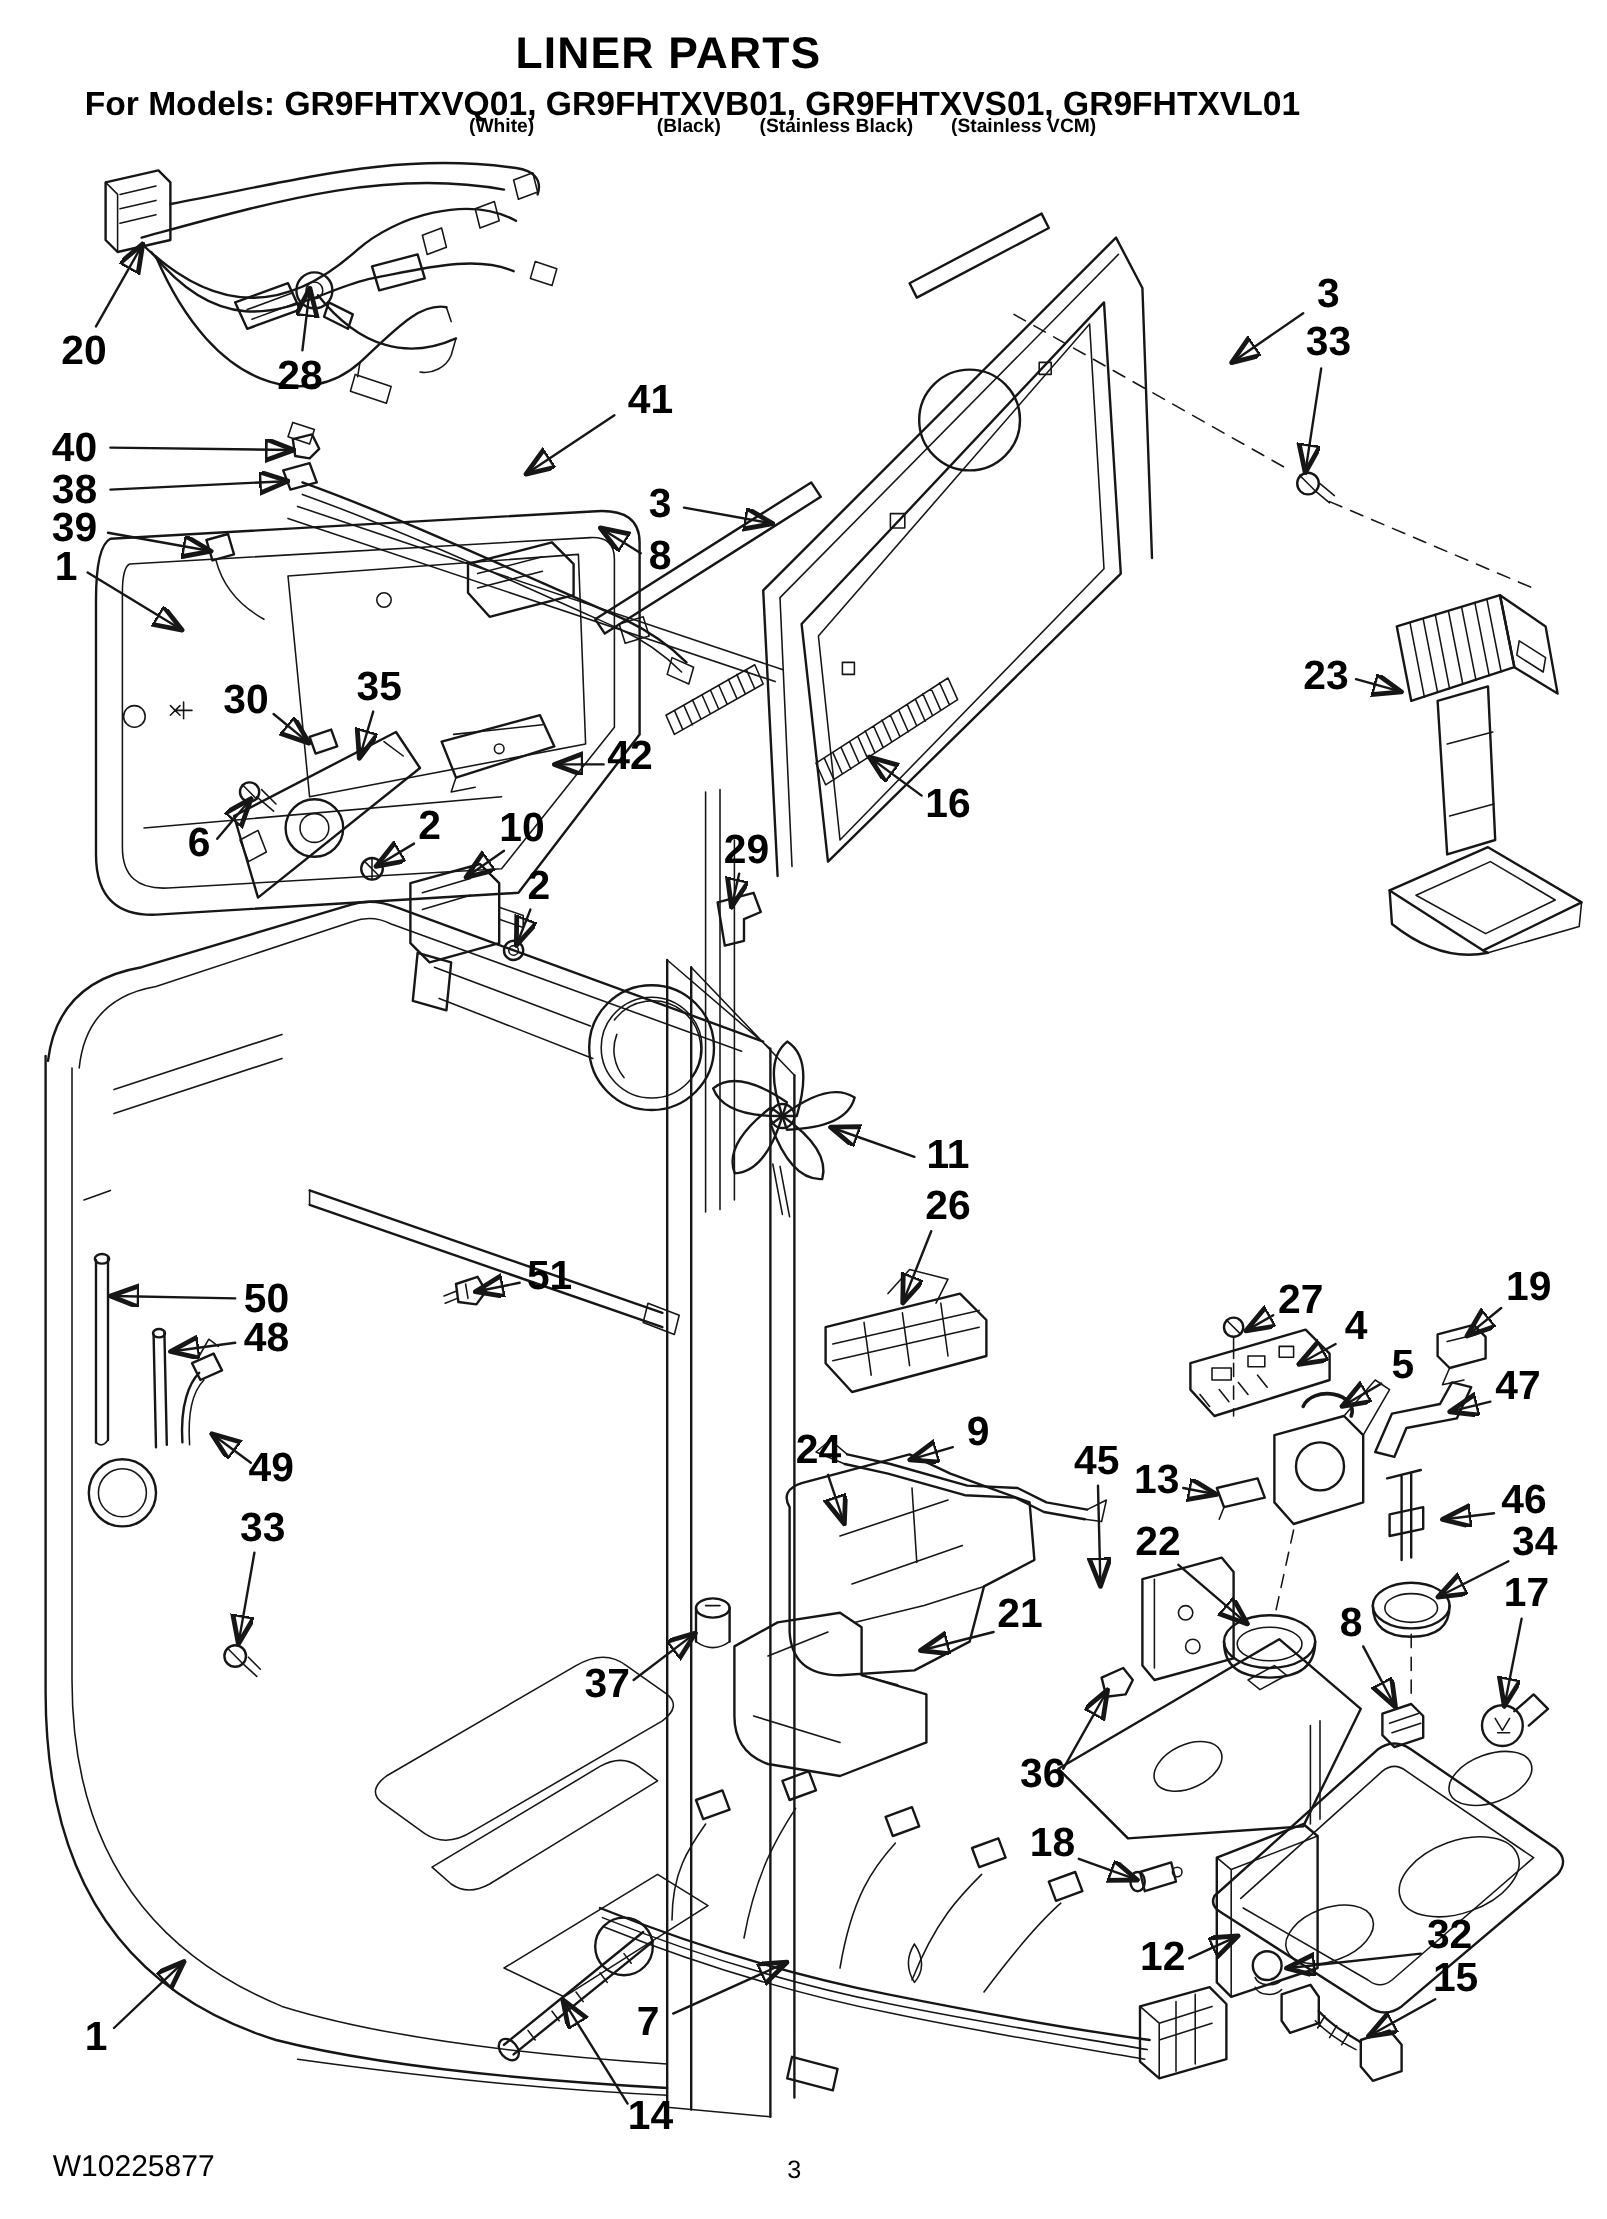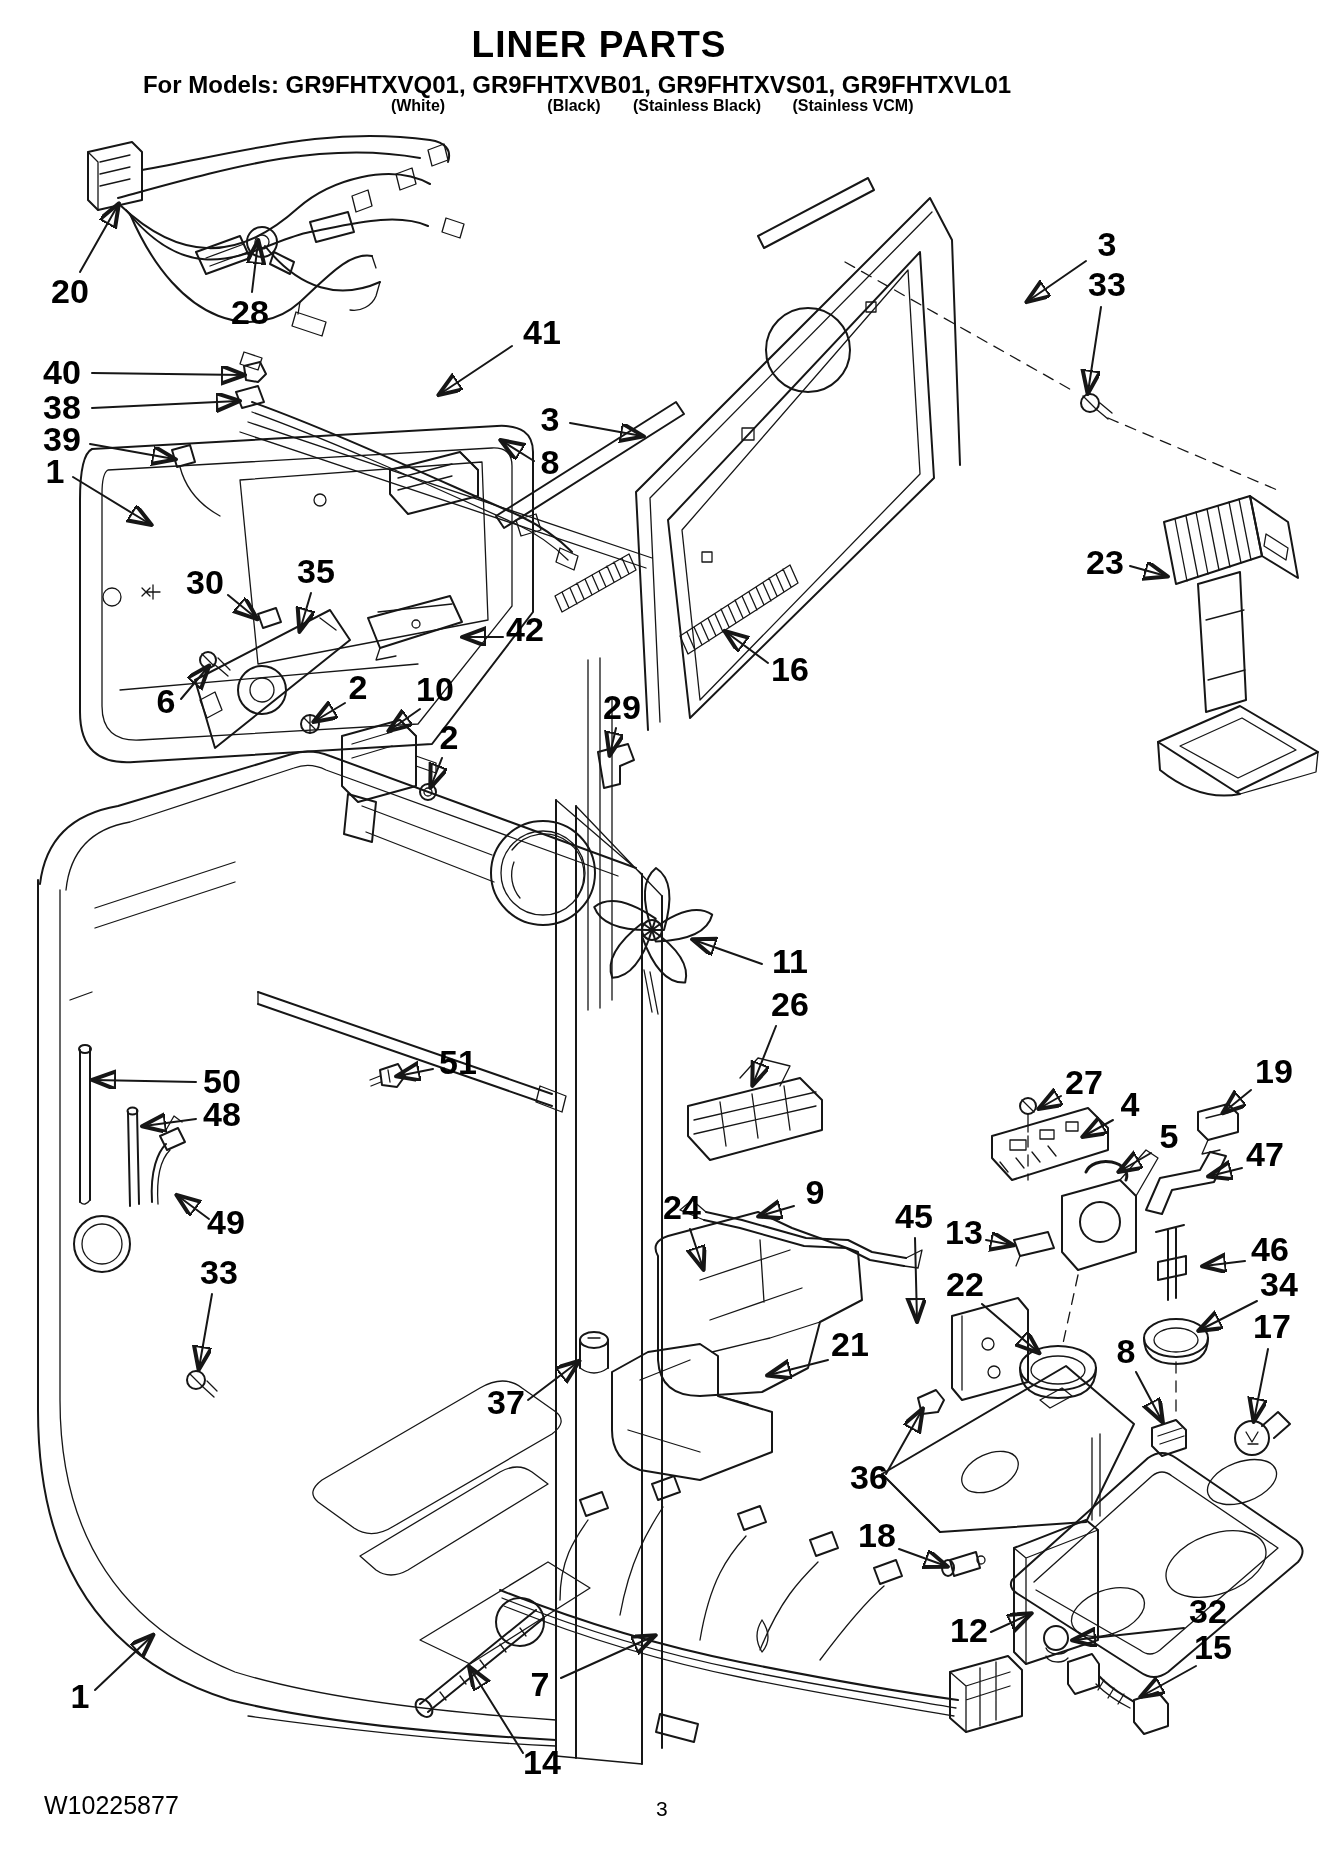--- a/index.html
+++ b/index.html
@@ -1,21 +1,21 @@
 <!DOCTYPE html>
 <html><head>
 <meta charset="utf-8">
 <style>
   html,body{margin:0;padding:0;background:#fff;}
   #page{position:relative;width:1339px;height:1849px;background:#ffffff;overflow:hidden;
         font-family:"Liberation Sans", sans-serif;color:#000;}
   .title{position:absolute;top:24px;left:557px;transform:translateX(-50%);
-         font-size:37px;font-weight:bold;letter-spacing:1px;white-space:nowrap;margin-left:42px;}
+         font-size:37px;font-weight:bold;letter-spacing:1px;white-space:nowrap;}
   .models{position:absolute;top:71px;left:577px;transform:translateX(-50%);
-          font-size:24px;font-weight:bold;white-space:nowrap;}
+          font-size:28px;font-weight:bold;white-space:nowrap;}
   .finish{position:absolute;top:97px;transform:translateX(-50%);
           font-size:16px;font-weight:bold;white-space:nowrap;}
   .doc-number{position:absolute;left:44px;top:1791px;font-size:25px;}
   .page-number{position:absolute;left:656px;top:1797px;font-size:21px;}
   svg#diagram{position:absolute;left:0;top:0;}
   svg#diagram path, svg#diagram line, svg#diagram circle, svg#diagram ellipse, svg#diagram polyline{
       fill:none;stroke:#161616;stroke-width:2;stroke-linecap:round;stroke-linejoin:round;}
   .thin{stroke-width:1.3 !important;}
   .thick{stroke-width:3 !important;}
   .dash{stroke-dasharray:11 8;}

